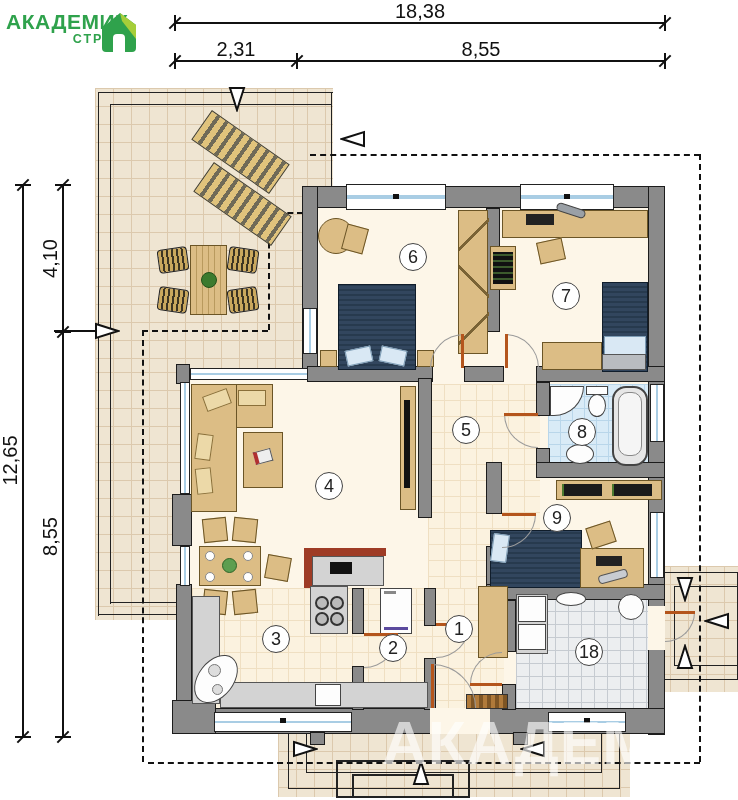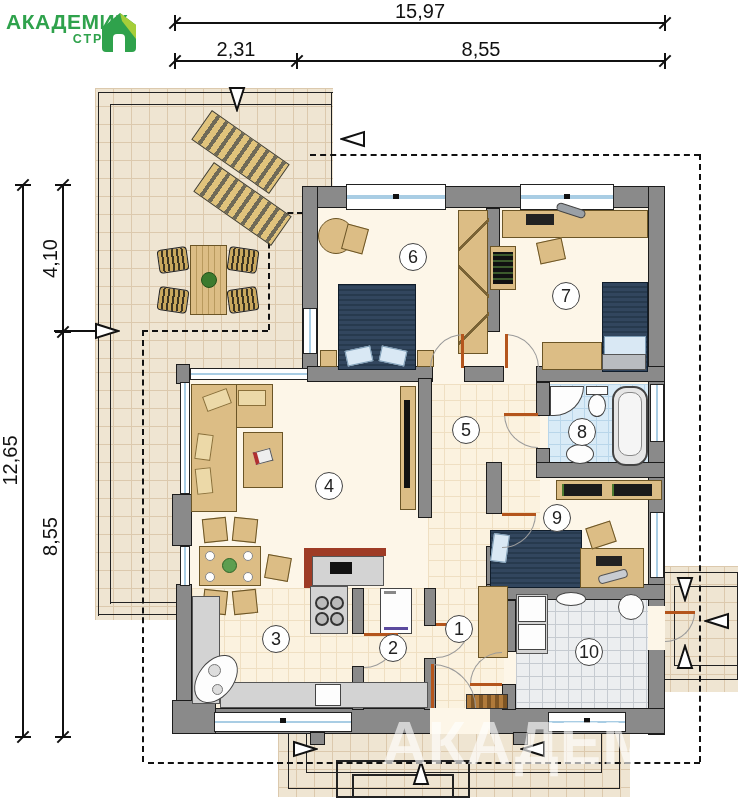--- a/index.html
+++ b/index.html
@@ -289,26 +289,26 @@
 
   <div class="abs circ" style="left:445px;top:615px;">1</div>
   <div class="abs circ" style="left:379px;top:634px;">2</div>
   <div class="abs circ" style="left:262px;top:625px;">3</div>
   <div class="abs circ" style="left:315px;top:472px;">4</div>
   <div class="abs circ" style="left:452px;top:416px;">5</div>
   <div class="abs circ" style="left:399px;top:243px;">6</div>
   <div class="abs circ" style="left:552px;top:282px;">7</div>
   <div class="abs circ" style="left:568px;top:418px;">8</div>
   <div class="abs circ" style="left:543px;top:504px;">9</div>
-  <div class="abs circ" style="left:575px;top:638px;">10</div>
+  <div class="abs circ" style="left:575px;top:638px;">18</div>
 
   <div class="abs watermark" style="left:382px;top:706px;width:250px;height:74px;">АКАДЕМИК</div>
 
   <div class="abs dim" style="left:175px;top:22px;width:490px;height:1.5px;z-index:21;"></div>
-  <div class="abs dimtxt" style="left:175px;top:0px;width:490px;">15,97</div>
+  <div class="abs dimtxt" style="left:175px;top:0px;width:490px;">18,38</div>
   <div class="abs dimx" style="left:174px;top:15px;"></div>
     <div class="abs tk" style="left:167px;top:22px;"></div>
   <div class="abs dimx" style="left:664px;top:15px;"></div>
     <div class="abs tk" style="left:657px;top:22px;"></div>
   <div class="abs dim" style="left:175px;top:60px;width:490px;height:1.5px;z-index:21;"></div>
   <div class="abs dimtxt" style="left:175px;top:38px;width:122px;">2,31</div>
   <div class="abs dimtxt" style="left:297px;top:38px;width:368px;">8,55</div>
   <div class="abs dimx" style="left:174px;top:53px;"></div>
     <div class="abs tk" style="left:167px;top:60px;"></div>
   <div class="abs dimx" style="left:296px;top:53px;"></div>

